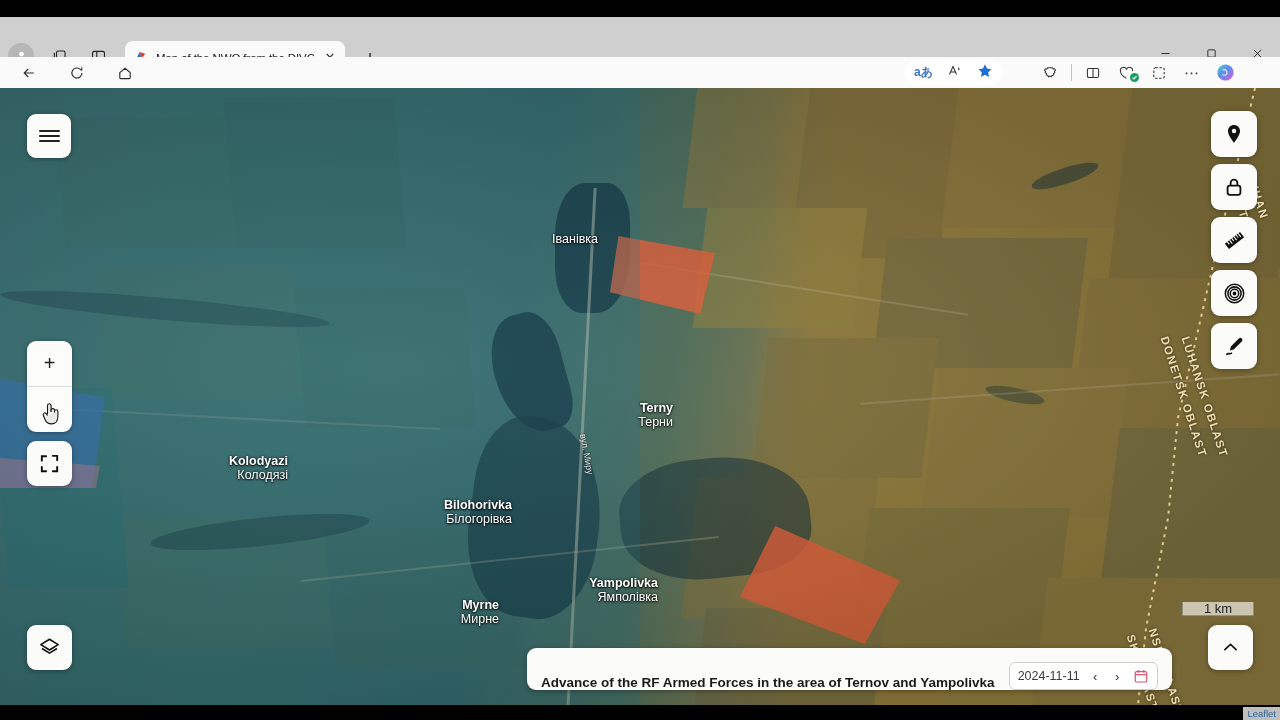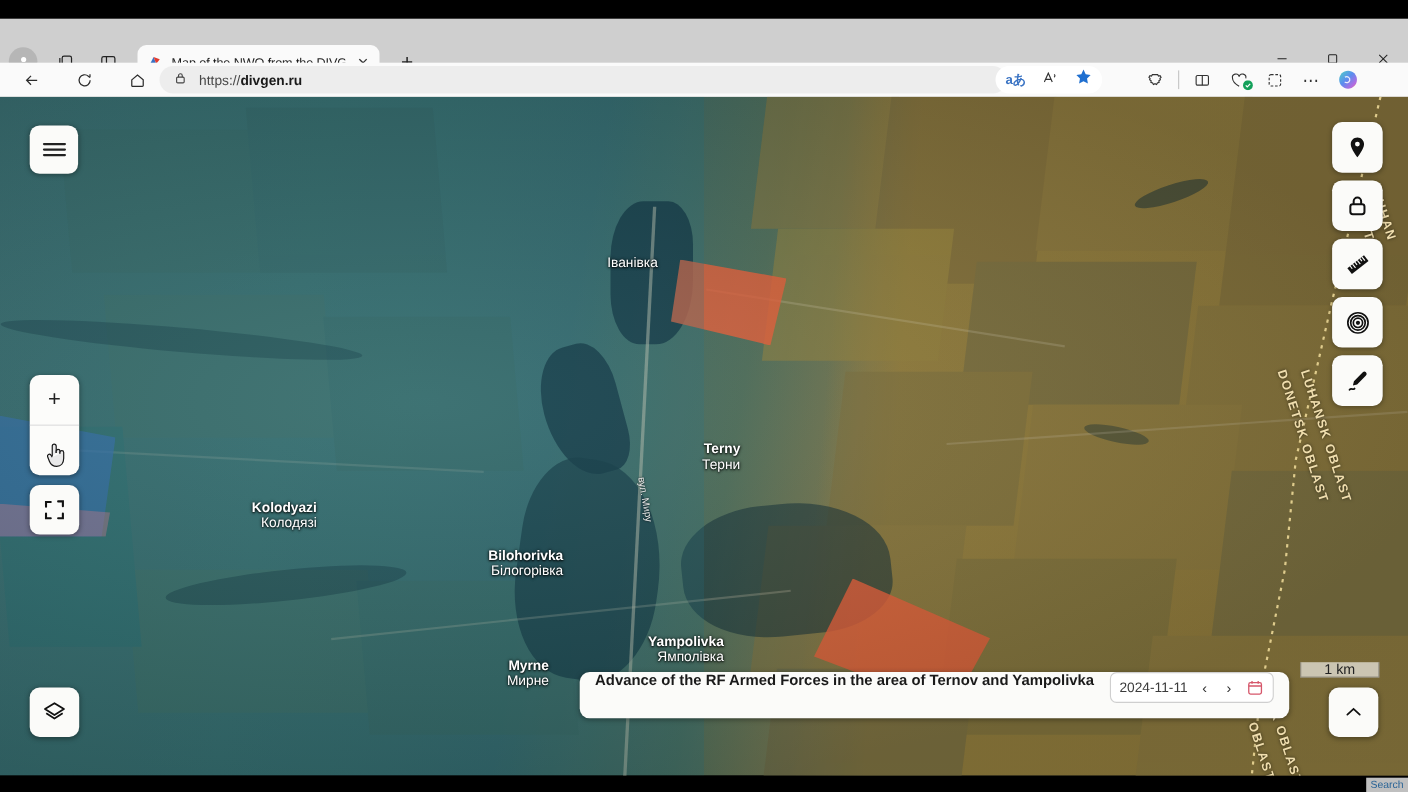--- a/index.html
+++ b/index.html
@@ -119,22 +119,22 @@
   .zoomctl div { height:45px; display:flex; align-items:center; justify-content:center;
                  font-size:20px; color:#222; }
   .zoomctl .sep { height:1px; background:#dcdcdc; margin:0; }
   .fitbtn { position:absolute; left:27px; top:441px; width:45px; height:45px;
             display:flex; align-items:center; justify-content:center; }
   .layersbtn { position:absolute; left:27px; top:625px; width:45px; height:45px;
                display:flex; align-items:center; justify-content:center; }
 
   .cursor { position:absolute; left:38px; top:400px; pointer-events:none; }
 
-  .bottombar { position:absolute; left:527px; top:611px; height:42px;
-               display:flex; align-items:flex-start; padding:0 14px; gap:14px; }
+  .bottombar { position:absolute; left:527px; top:648px; height:42px;
+               display:flex; align-items:flex-end; padding:0 14px; gap:14px; }
   .bb-title { font-size:13.5px; color:#1a1a1a; font-weight:700; white-space:nowrap; }
   .datebox { display:flex; align-items:center; gap:9px; height:28px;
              border:1px solid #cfcfcf; border-radius:6px; padding:0 8px; background:#fff; }
   .date-val { font-size:12.5px; color:#3b3b3b; }
   .date-arrow { font-size:13px; color:#333; width:13px; text-align:center; }
 
   .collapse { position:absolute; left:1208px; top:625px; width:45px; height:45px;
               display:flex; align-items:center; justify-content:center; }
 
   .scalebar { position:absolute; left:1182px; top:602px; width:72px; height:14px;
@@ -214,28 +214,20 @@
             <path d="M16 6.5V3"></path>
             <path d="M16.2 10a6.3 6.3 0 1 1-2-4.6l1.8 1.4"></path>
           </svg>
         </div>
       <div class="nav-btn" style="margin-left:14px">
         <svg width="16" height="16" viewBox="0 0 20 20" fill="none" stroke="#2b2b2b" stroke-width="1.4">
             <path d="M3.5 9.5 10 4l6.5 5.5V16a1 1 0 0 1-1 1h-11a1 1 0 0 1-1-1z"></path>
           </svg>
         </div>
 
-      <div class="omnibox">
-        <span>
-          <svg width="12" height="12" viewBox="0 0 14 14" fill="none" stroke="#444" stroke-width="1.2">
-            <rect x="3" y="6" width="8" height="6" rx="1.2"></rect>
-              <path d="M5 6V4.4a2 2 0 0 1 4 0V6"></path>
-            </svg></span>
-        <span class="omni-url"><span>https://</span><b>divgen.ru</b></span>
-      </div>
 
       <div class="omni-pill">
         <span style="font-size:12px;color:#3b74c4;font-weight:700;">aあ</span>
         <span>
           <svg width="16" height="15" viewBox="0 0 20 18" fill="none" stroke="#333" stroke-width="1.3">
               <path d="M3 14 7.5 4l4.5 10M4.6 11h5.8"></path>
               <path d="M14 5.5c1.4.6 1.4 2.4 0 3"></path>
             </svg></span>
         <span>
           <svg width="16" height="16" viewBox="0 0 20 20" fill="#1f6fd0">
@@ -484,15 +476,15 @@
     </div>
   </div>
 
   <div class="panel collapse">
     <svg width="19" height="19" viewBox="0 0 22 22" fill="none" stroke="#111" stroke-width="1.9" stroke-linecap="round">
       <path d="M4.5 13.5 11 7.5l6.5 6"></path>
       </svg>
   </div>
 
   <div class="scalebar">1 km</div>
-  <div class="leaflet">Search</div>
+  <div class="leaflet">Leaflet</div>
 
 </div>
 
 </body></html>

